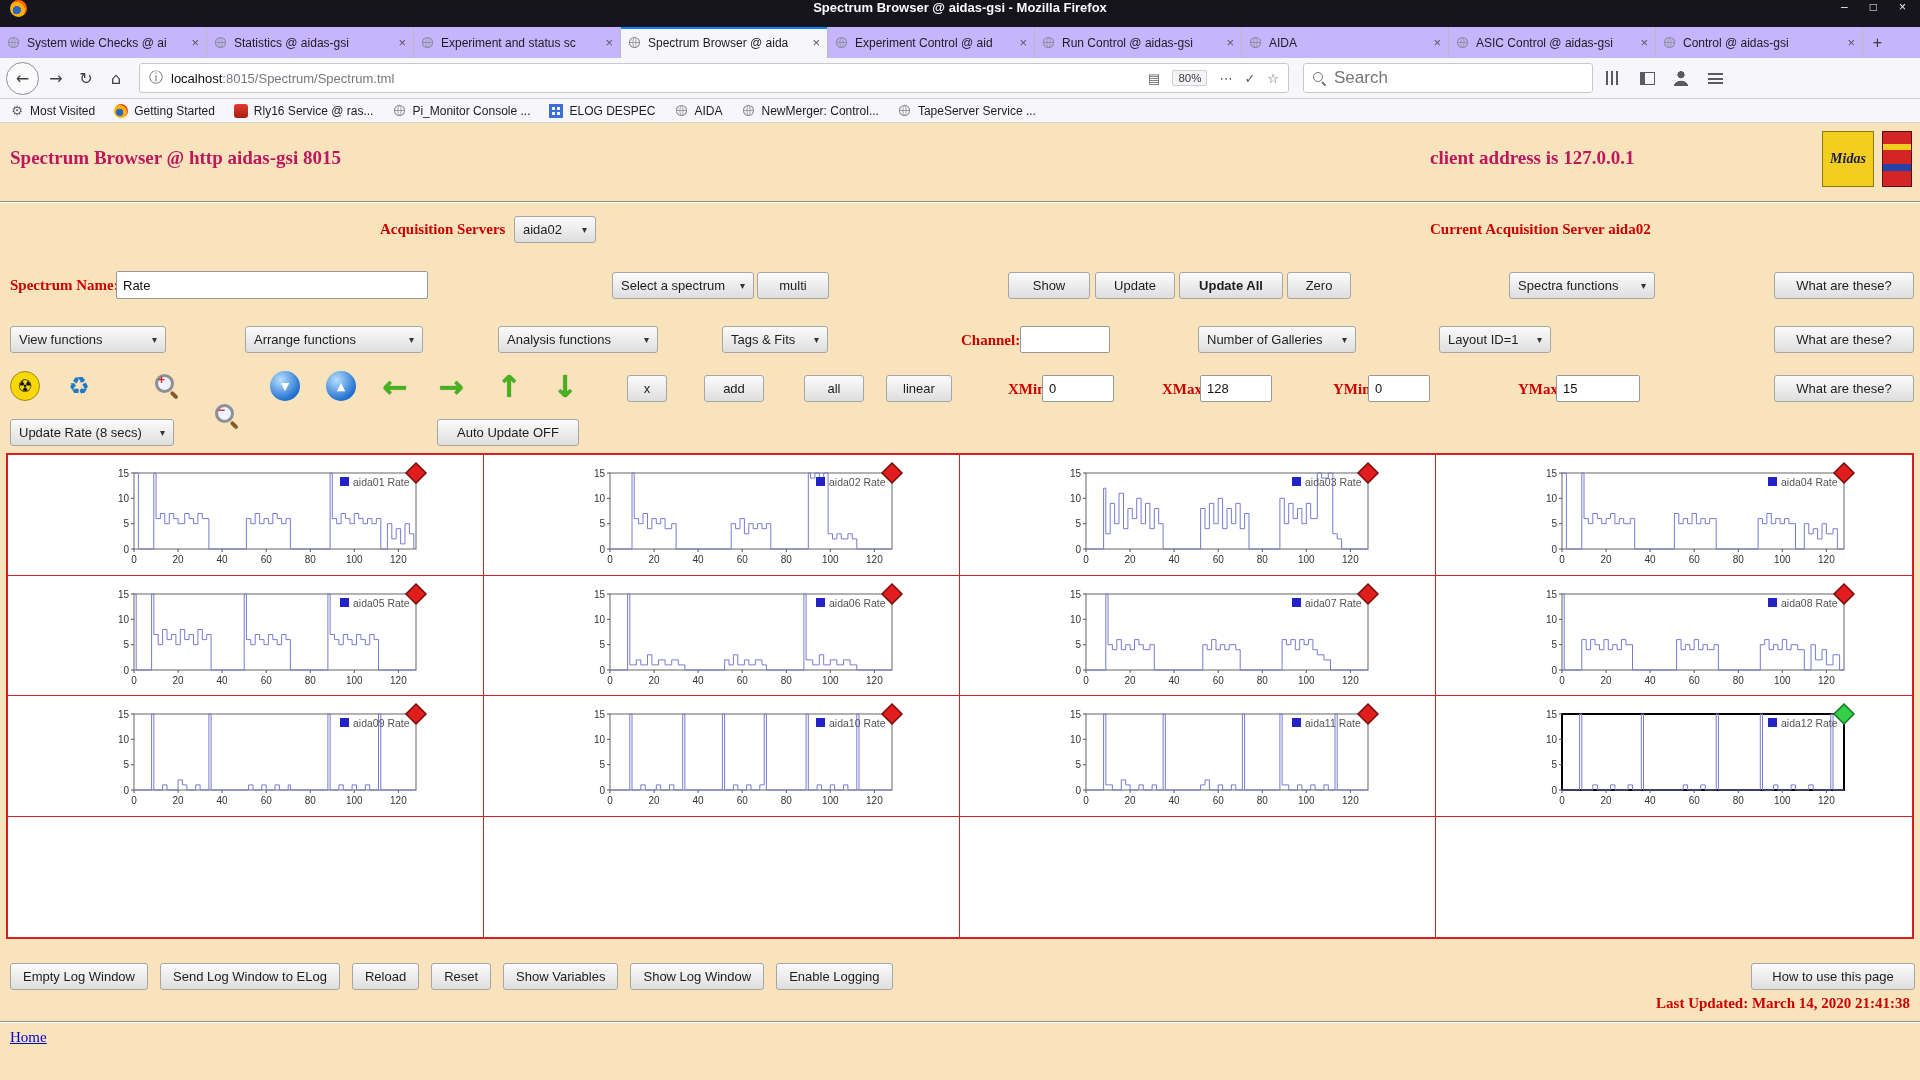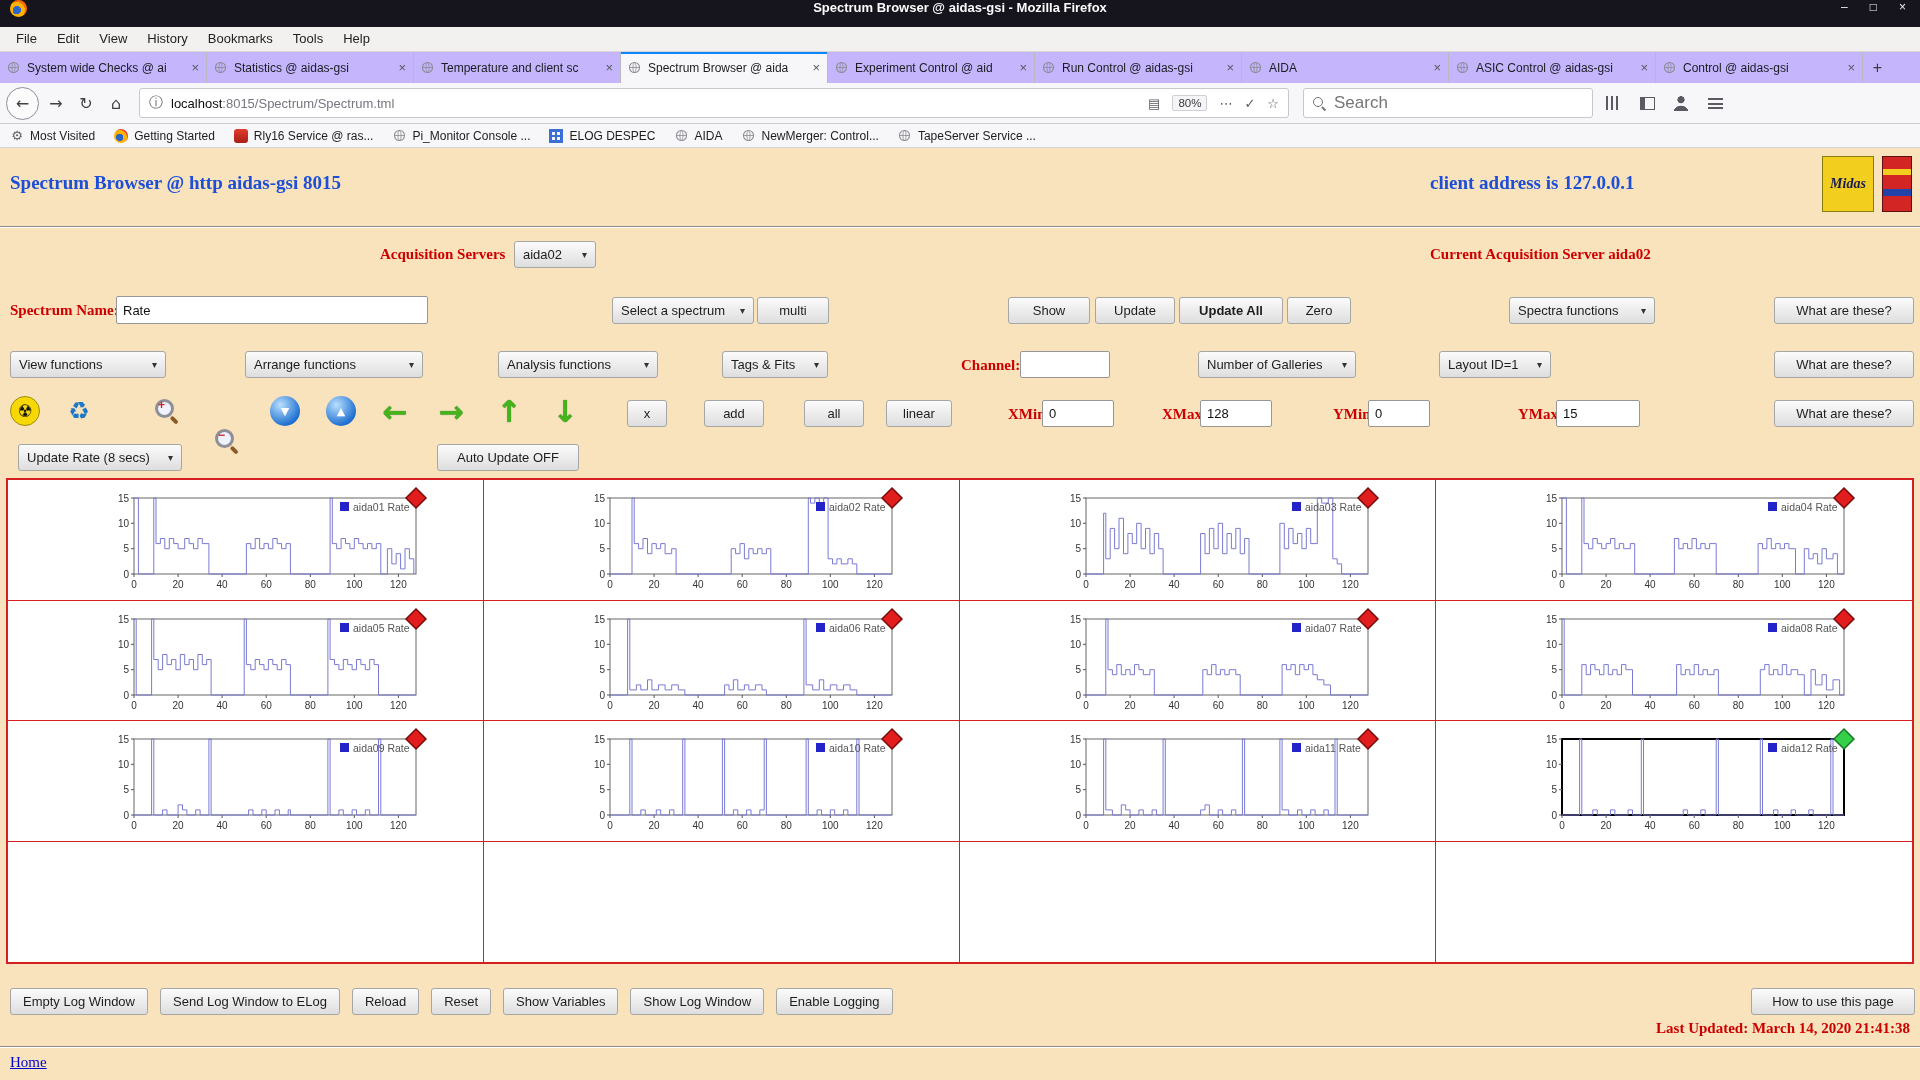--- a/index.html
+++ b/index.html
@@ -51,21 +51,21 @@
   .bm-item{display:flex;align-items:center;gap:6px;font-size:12px;color:#1c1c21;white-space:nowrap;}
   .bm-icon{width:14px;height:14px;display:flex;align-items:center;justify-content:center;font-size:13px;color:#5f5f66;font-family:"DejaVu Sans",sans-serif;}
   .bm-icon.firefox-icon{border-radius:50%;background:radial-gradient(circle at 40% 60%, #2c65c8 0 30%, #ffb300 32% 60%, #e8432e 62%);}
   .bm-icon.service-icon{border-radius:3px;background:linear-gradient(#e23b2e,#a81f14);}
   .bm-icon.grid-icon{background:
      repeating-linear-gradient(0deg,#3a6fd8 0 2px,transparent 2px 5px),
      repeating-linear-gradient(90deg,#3a6fd8 0 2px,transparent 2px 5px);border:1px solid #3a6fd8;}
 
   
   .page{position:relative;width:1920px;height:932px;background:#f9e3bc;}
-  .red-serif{font-family:"Liberation Serif",serif;font-weight:bold;color:#1d4ed8;}
+  .red-serif{font-family:"Liberation Serif",serif;font-weight:bold;color:#be185d;}
   .big{font-size:19px;}
   .red-label{position:absolute;font-family:"Liberation Serif",serif;font-weight:bold;font-size:15px;color:#cc0000;}
   .hrline{position:absolute;left:0;right:0;height:2px;border-top:1px solid #8d8d8d;border-bottom:1px solid #fff;}
   .abs{position:absolute;}
   .gbtn{display:inline-flex;align-items:center;justify-content:center;height:27px;padding:0 12px;
         background:linear-gradient(#fbfbfb,#dedede);border:1px solid #a6a6a6;border-radius:3px;
         font-size:13px;color:#1d1d1d;white-space:nowrap;}
   .gsel{display:inline-flex;align-items:center;justify-content:space-between;height:27px;padding:0 8px;
         background:linear-gradient(#fbfbfb,#dedede);border:1px solid #a6a6a6;border-radius:3px;
         font-size:13px;color:#1d1d1d;white-space:nowrap;}
@@ -106,29 +106,20 @@
   <div class="titlebar">
     <span class="ff-logo"></span>
     <span class="win-title">Spectrum Browser @ aidas-gsi - Mozilla Firefox</span>
     <span class="win-controls">
       <span>–</span>
       <span>□</span>
       <span>×</span>
     </span>
   </div>
 
-  <div class="menubar">
-      <span class="menu-item">File</span>
-      <span class="menu-item">Edit</span>
-      <span class="menu-item">View</span>
-      <span class="menu-item">History</span>
-      <span class="menu-item">Bookmarks</span>
-      <span class="menu-item">Tools</span>
-      <span class="menu-item">Help</span>
-    </div>
 
   <div class="tabbar">
       <div class="tab">
         <span class="tab-favicon">
           <svg width="13" height="13" viewBox="0 0 16 16">
             <circle cx="8" cy="8" r="6.2" fill="none" stroke="#8b8b94" stroke-width="1.3"></circle>
             <path d="M1.8 8h12.4 M8 1.8c-2.6 2-2.6 10.4 0 12.4 M8 1.8c2.6 2 2.6 10.4 0 12.4" fill="none" stroke="#8b8b94" stroke-width="1"></path>
           </svg>
         </span>
         <span class="tab-label">System wide Checks @ ai</span>
@@ -144,21 +135,21 @@
         <span class="tab-label">Statistics @ aidas-gsi</span>
         <span class="tab-close">×</span>
       </div>
       <div class="tab">
         <span class="tab-favicon">
           <svg width="13" height="13" viewBox="0 0 16 16">
             <circle cx="8" cy="8" r="6.2" fill="none" stroke="#8b8b94" stroke-width="1.3"></circle>
             <path d="M1.8 8h12.4 M8 1.8c-2.6 2-2.6 10.4 0 12.4 M8 1.8c2.6 2 2.6 10.4 0 12.4" fill="none" stroke="#8b8b94" stroke-width="1"></path>
           </svg>
         </span>
-        <span class="tab-label">Temperature and client sc</span>
+        <span class="tab-label">Experiment and status sc</span>
         <span class="tab-close">×</span>
       </div>
       <div class="tab active">
         <span class="tab-favicon">
           <svg width="13" height="13" viewBox="0 0 16 16">
             <circle cx="8" cy="8" r="6.2" fill="none" stroke="#8b8b94" stroke-width="1.3"></circle>
             <path d="M1.8 8h12.4 M8 1.8c-2.6 2-2.6 10.4 0 12.4 M8 1.8c2.6 2 2.6 10.4 0 12.4" fill="none" stroke="#8b8b94" stroke-width="1"></path>
           </svg>
         </span>
         <span class="tab-label">Spectrum Browser @ aida</span>
@@ -382,21 +373,21 @@
     <div class="red-label" style="left:1008px;top:258px;">XMin</div>
     <input class="ginput abs" style="left: 1042px; top: 252px; width: 72px;" value="0">
     <div class="red-label" style="left:1162px;top:258px;">XMax</div>
     <input class="ginput abs" style="left: 1200px; top: 252px; width: 72px;" value="128">
     <div class="red-label" style="left:1333px;top:258px;">YMin</div>
     <input class="ginput abs" style="left: 1368px; top: 252px; width: 62px;" value="0">
     <div class="red-label" style="left:1518px;top:258px;">YMax</div>
     <input class="ginput abs" style="left: 1556px; top: 252px; width: 84px;" value="15">
     <span class="gbtn abs" style="left:1774px;top:252px;width:140px;">What are these?</span>
 
-    <span class="gsel abs" style="left:18px;top:296px;width:164px;">
+    <span class="gsel abs" style="left:10px;top:296px;width:164px;">
         <span>Update Rate (8 secs)</span>
       </span>
     <span class="gbtn abs" style="left:437px;top:296px;width:142px;">Auto Update OFF</span>
 
     <div class="gallery">
         <div class="gcell">
           <svg width="330" height="104" style="overflow:visible">
             <rect x="30" y="10" width="282" height="76" fill="#fff" stroke="#666" stroke-width="1"></rect>
             <line x1="30" y1="86" x2="30" y2="89" stroke="#555"></line>
             <text x="30" y="100" font-size="10" fill="#333" text-anchor="middle" font-family="Liberation Sans,sans-serif">0</text>

